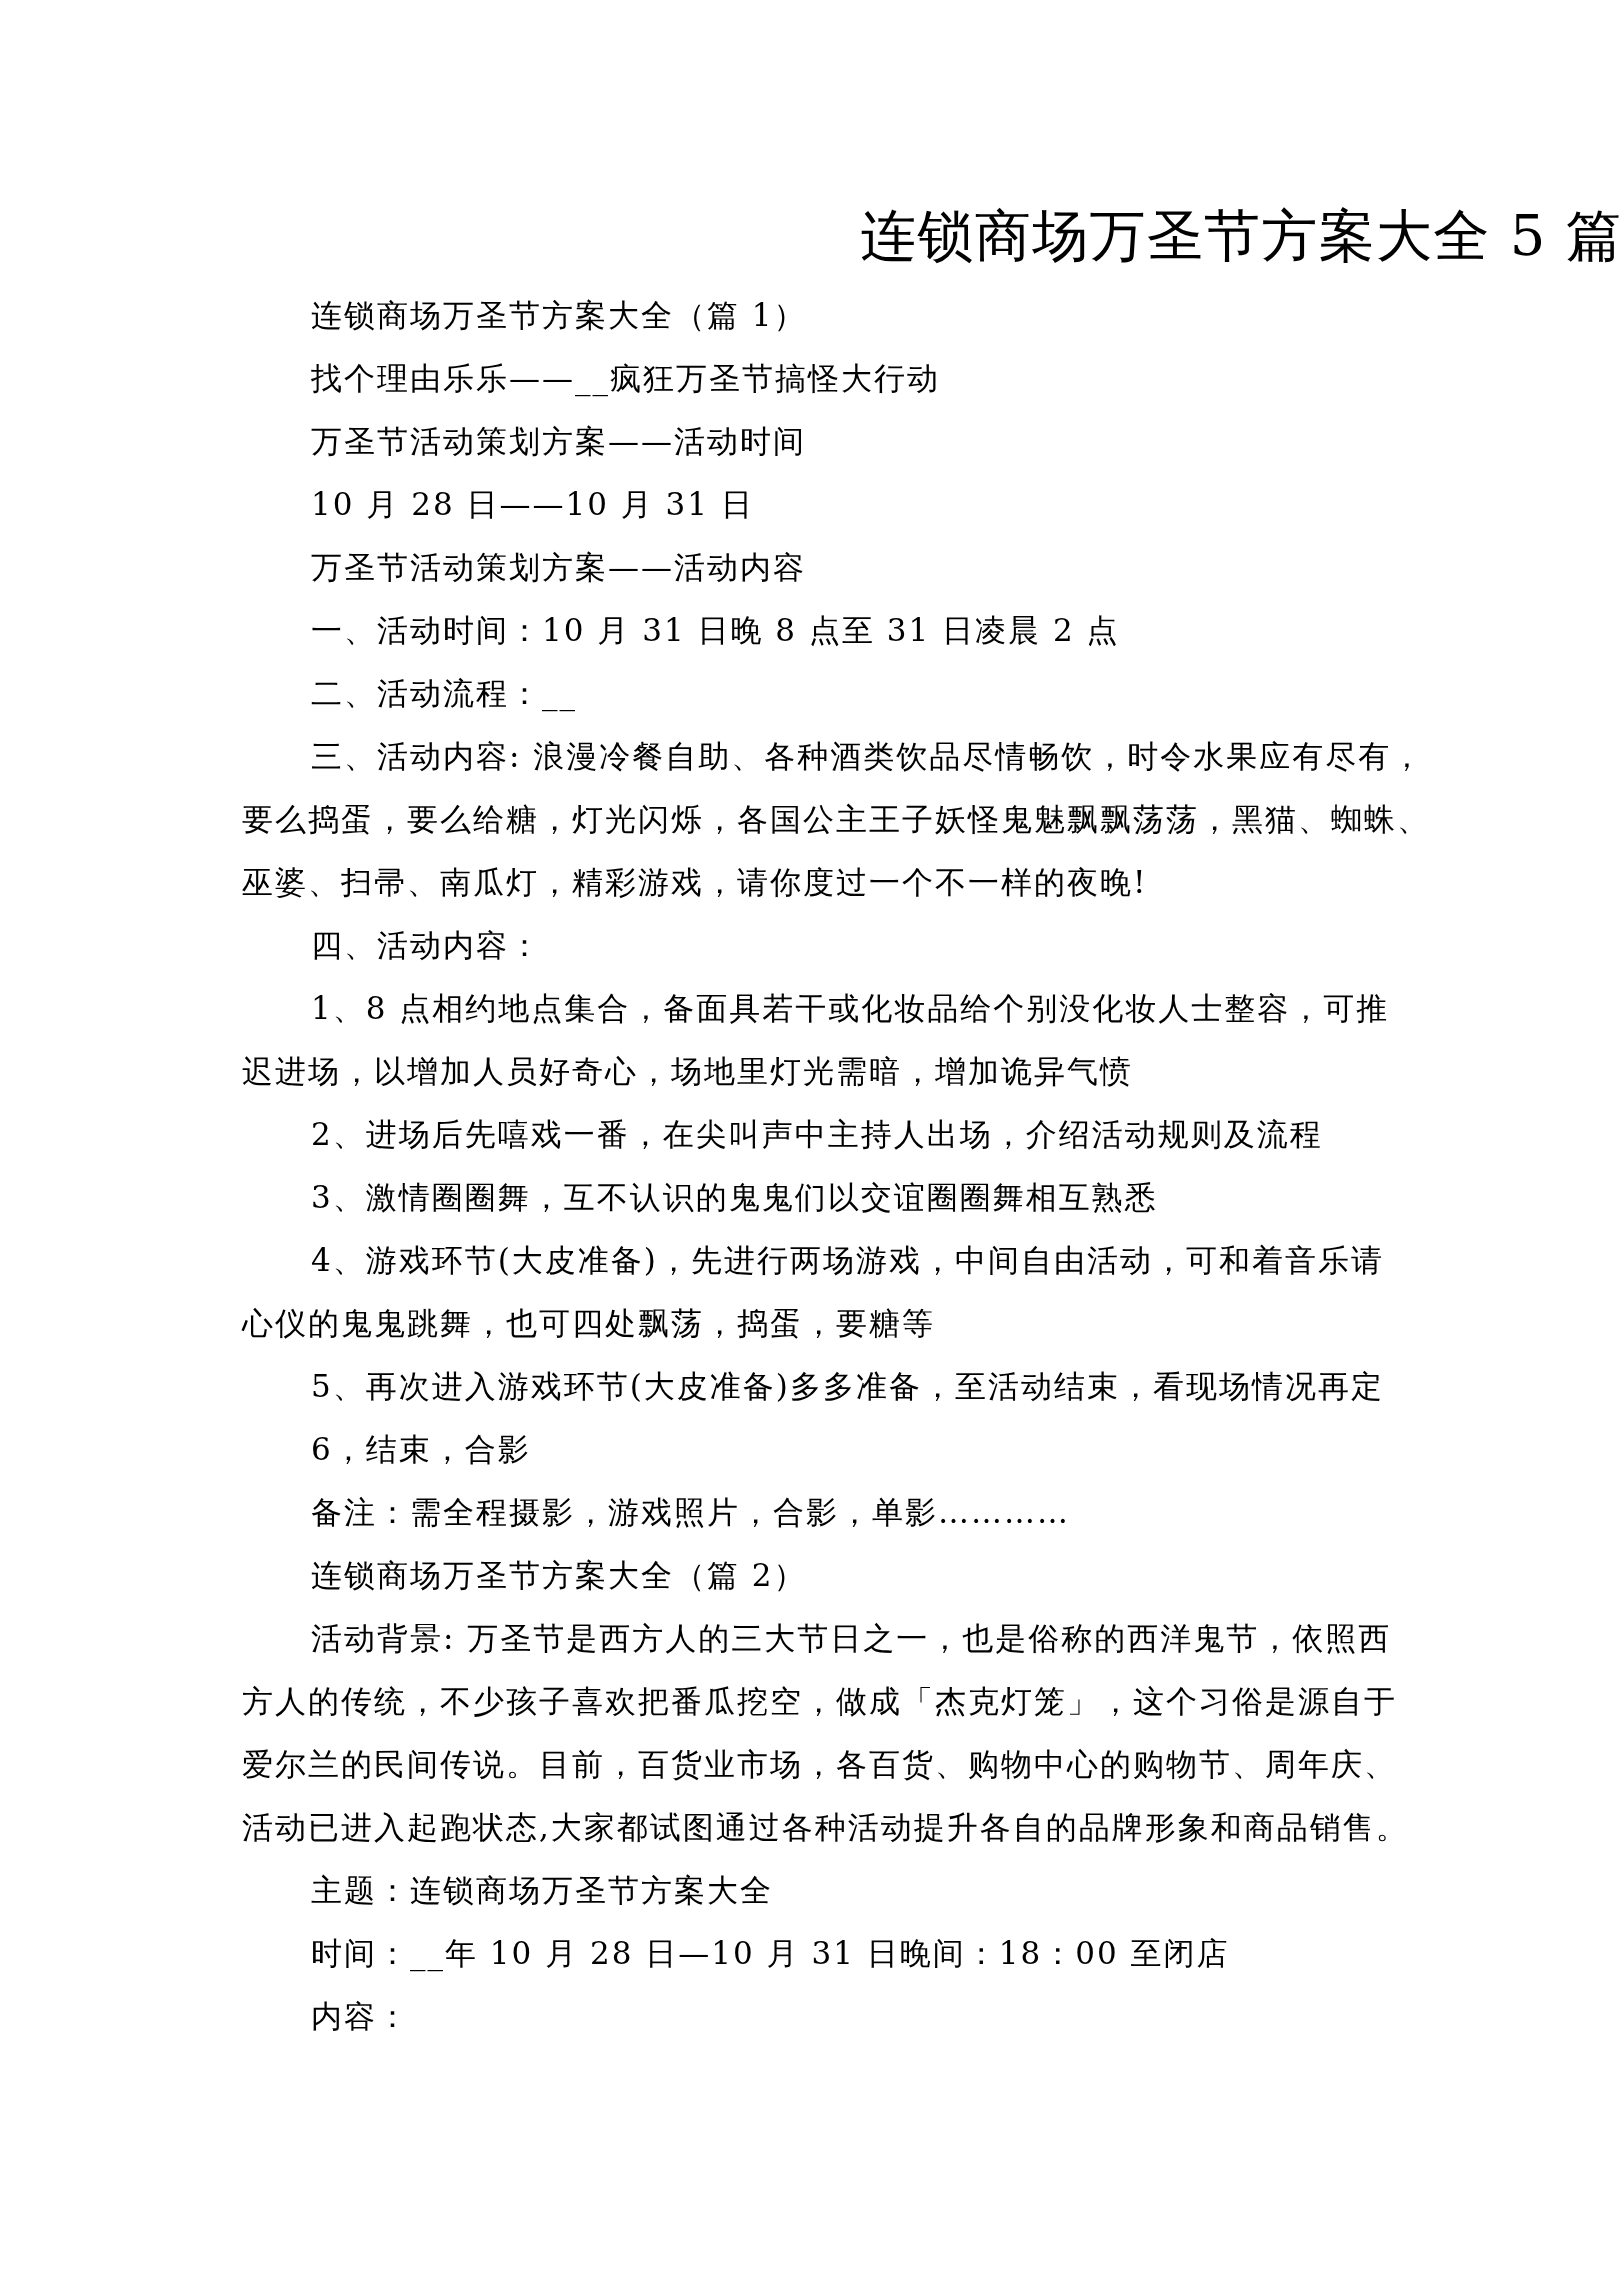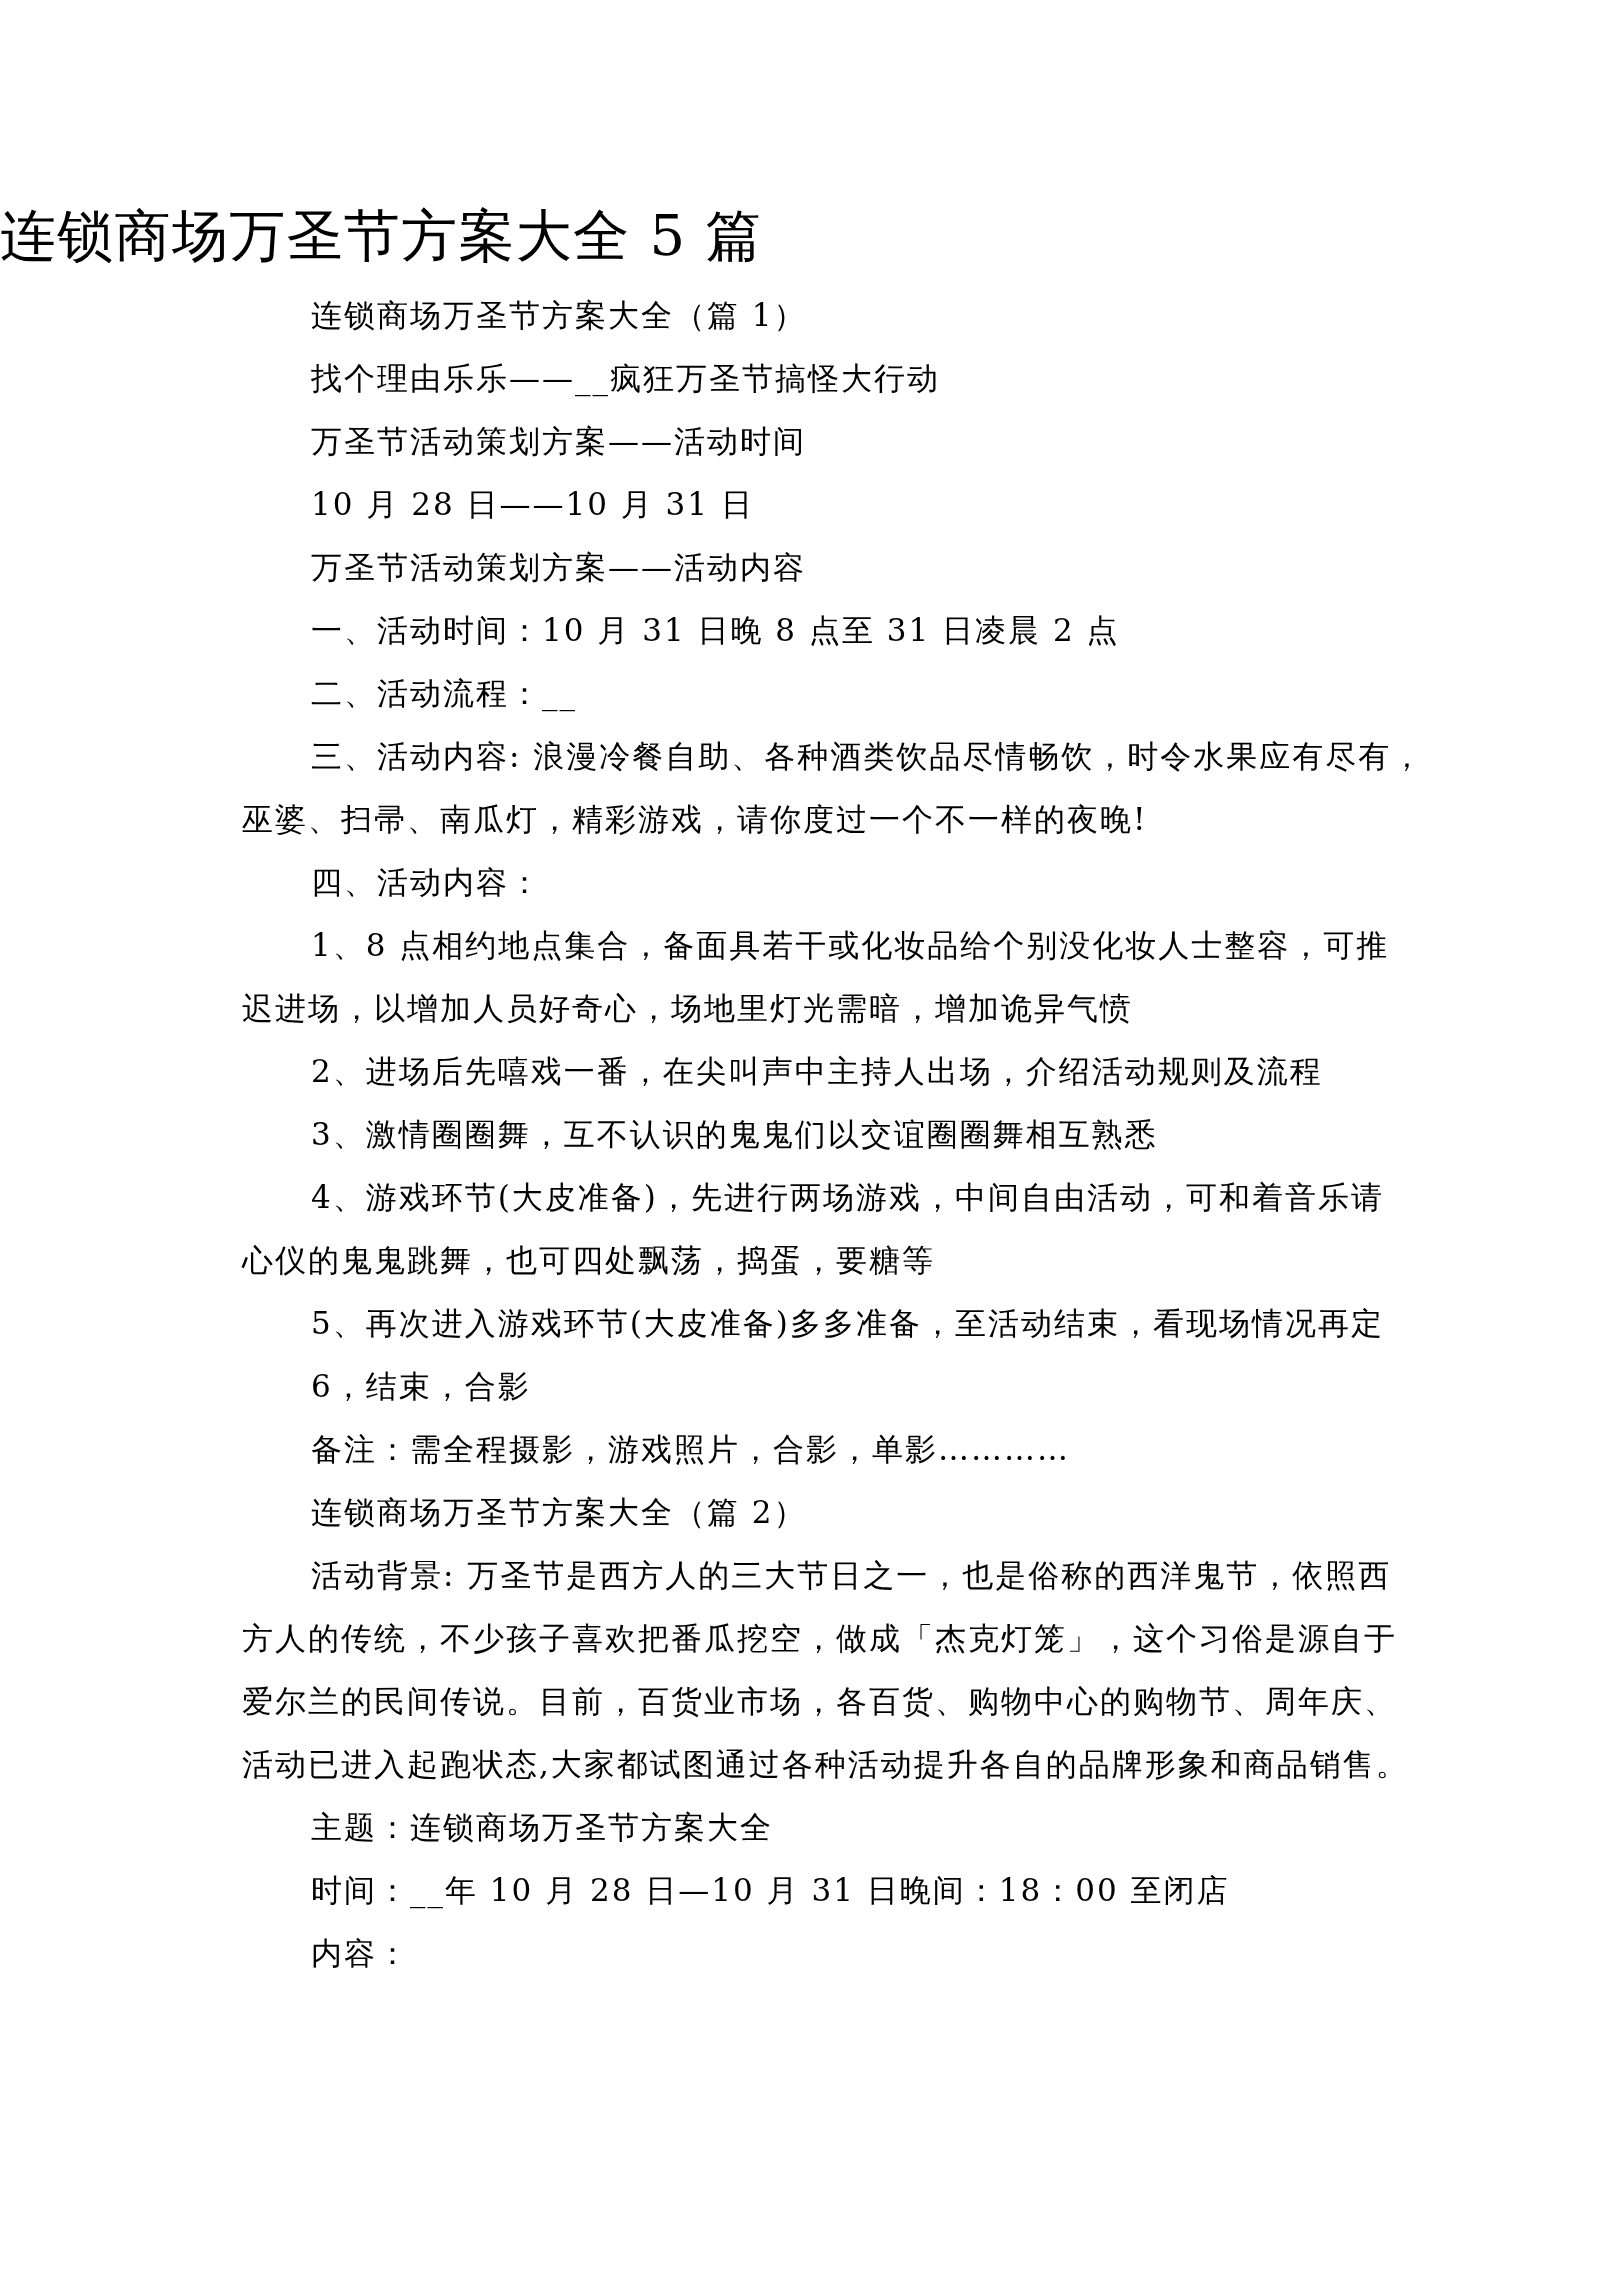--- a/index.html
+++ b/index.html
@@ -21,21 +21,21 @@
     top: 0;
     width: 1623px;
     height: 2295px;
     background: #ffffff;
   }
   .doc-title {
     position: absolute;
     left: 0;
     top: 196px;
     width: 1623px;
-    text-align: left;
+    text-align: right;
     font-size: 56px;
     line-height: 79px;
     letter-spacing: 1.3px;
     font-weight: normal;
     margin: 0;
     white-space: nowrap;
   }
   .body {
     position: absolute;
     left: 242px;
@@ -93,20 +93,21 @@
     <p class="para">
       <span class="line indent">一、活动时间：10 月 31 日晚 8 点至 31 日凌晨 2 点</span>
     </p>
 
     <p class="para">
       <span class="line indent">二、活动流程：__</span>
     </p>
 
     <p class="para">
       <span class="line indent justify">三、活动内容: 浪漫冷餐自助、各种酒类饮品尽情畅饮，时令水果应有尽有，</span>
+      <span class="line justify">要么捣蛋，要么给糖，灯光闪烁，各国公主王子妖怪鬼魅飘飘荡荡，黑猫、蜘蛛、</span>
       <span class="line">巫婆、扫帚、南瓜灯，精彩游戏，请你度过一个不一样的夜晚!</span>
     </p>
 
     <p class="para">
       <span class="line indent">四、活动内容：</span>
     </p>
 
     <p class="para">
       <span class="line indent justify">1、8 点相约地点集合，备面具若干或化妆品给个别没化妆人士整容，可推</span>
       <span class="line">迟进场，以增加人员好奇心，场地里灯光需暗，增加诡异气愤</span>

